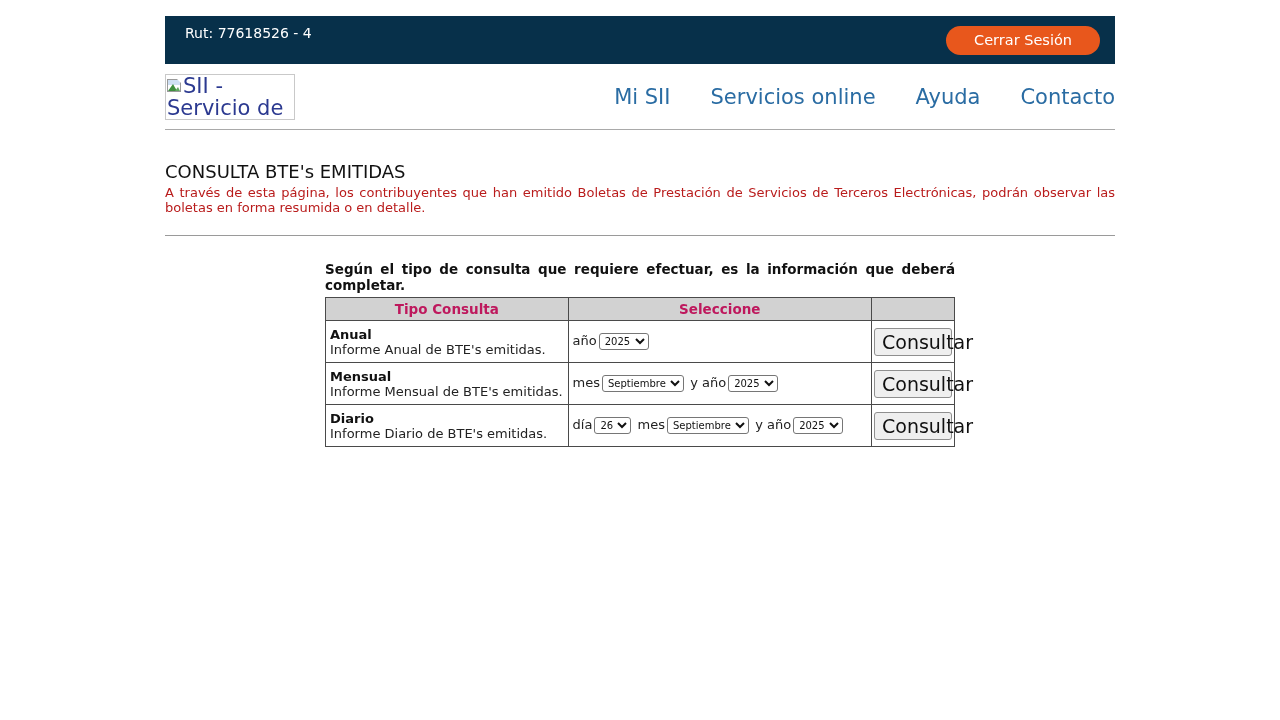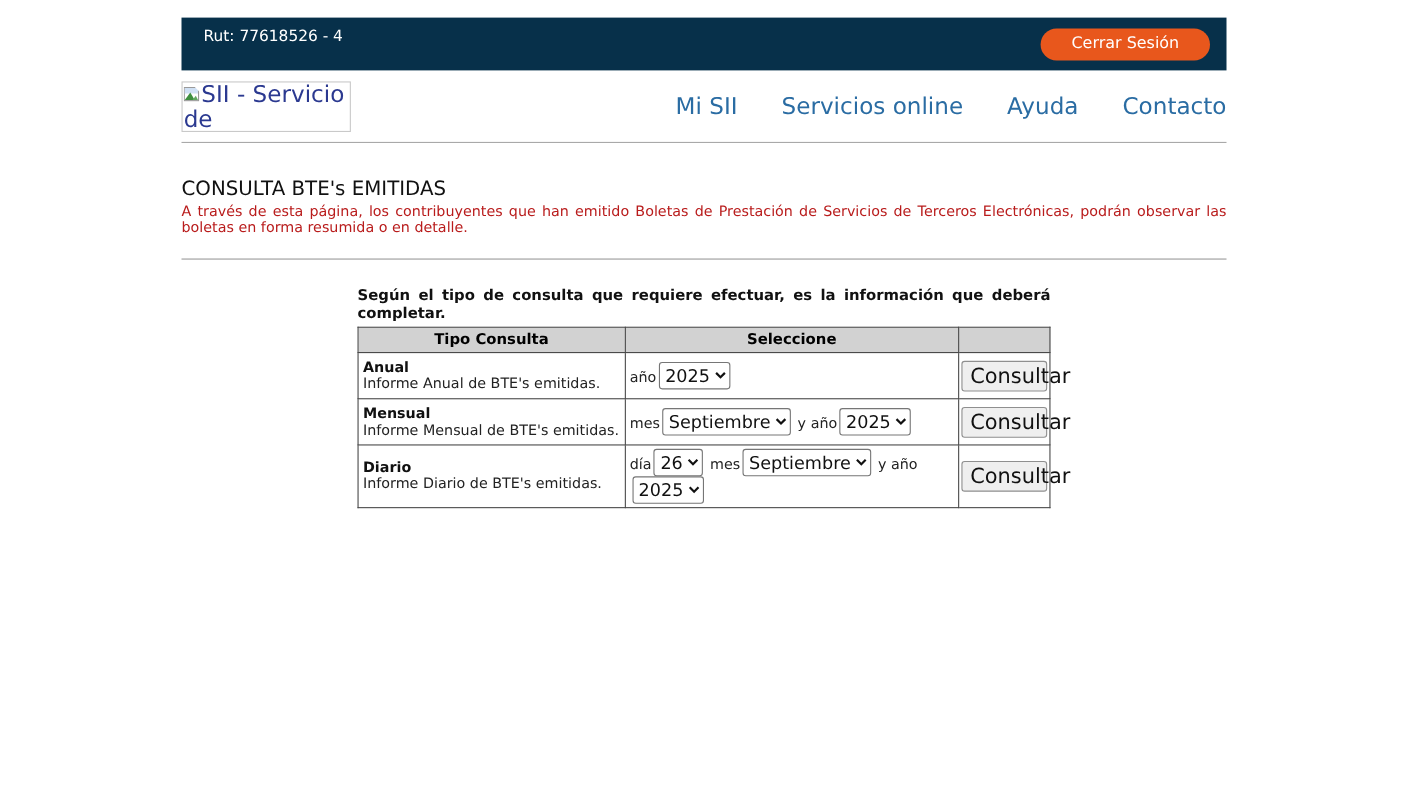--- a/index.html
+++ b/index.html
@@ -41,21 +41,21 @@
 
   
   .header {
     display: flex;
     justify-content: space-between;
     align-items: center;
     padding: 10px 0 9px 0;
     border-bottom: 1px solid #a9a9a9;
   }
   .logo-box {
-    width: 154px;
+    width: 130px;
     height: 46px;
     border: 1px solid #c9c9c9;
     overflow: hidden;
     color: #2b3990;
     font-size: 21px;
     line-height: 22px;
     padding-left: 1px;
   }
   .logo-box .broken-img {
     display: inline-block;
@@ -107,33 +107,33 @@
   table.consulta th, table.consulta td {
     border: 1px solid #4a4a4a;
     font-size: 13px;
   }
   table.consulta th {
     background: #d2d2d2;
     font-size: 13.5px;
     font-weight: bold;
     padding: 3px 12px;
     text-align: center;
-    color: #000000;
+    color: #be185d;
   }
   col.c1 { width: 243px; }
   col.c2 { width: 304px; }
   col.c3 { width: 83px; }
   td.tipo-cell { padding: 3px 4px; height: 42px; }
   .row-type { font-weight: bold; font-size: 13px; color: #111; }
   .row-desc { font-size: 13px; color: #222; }
   td.sel-cell { padding: 3px 4px; color: #222; }
   td.sel-cell label { font-size: 13px; }
   td.sel-cell select {
     font-family: inherit;
-    font-size: 16px;
+    font-size: 10px;
     margin: 0 2px;
     padding: 1px 1px;
     border: 1px solid #767676;
     border-radius: 3px;
     background: #ffffff;
     color: #111;
   }
   td.btn-cell { padding: 2px 2px; text-align: center; vertical-align: middle; }
   .consultar-btn {
     font-family: inherit;

